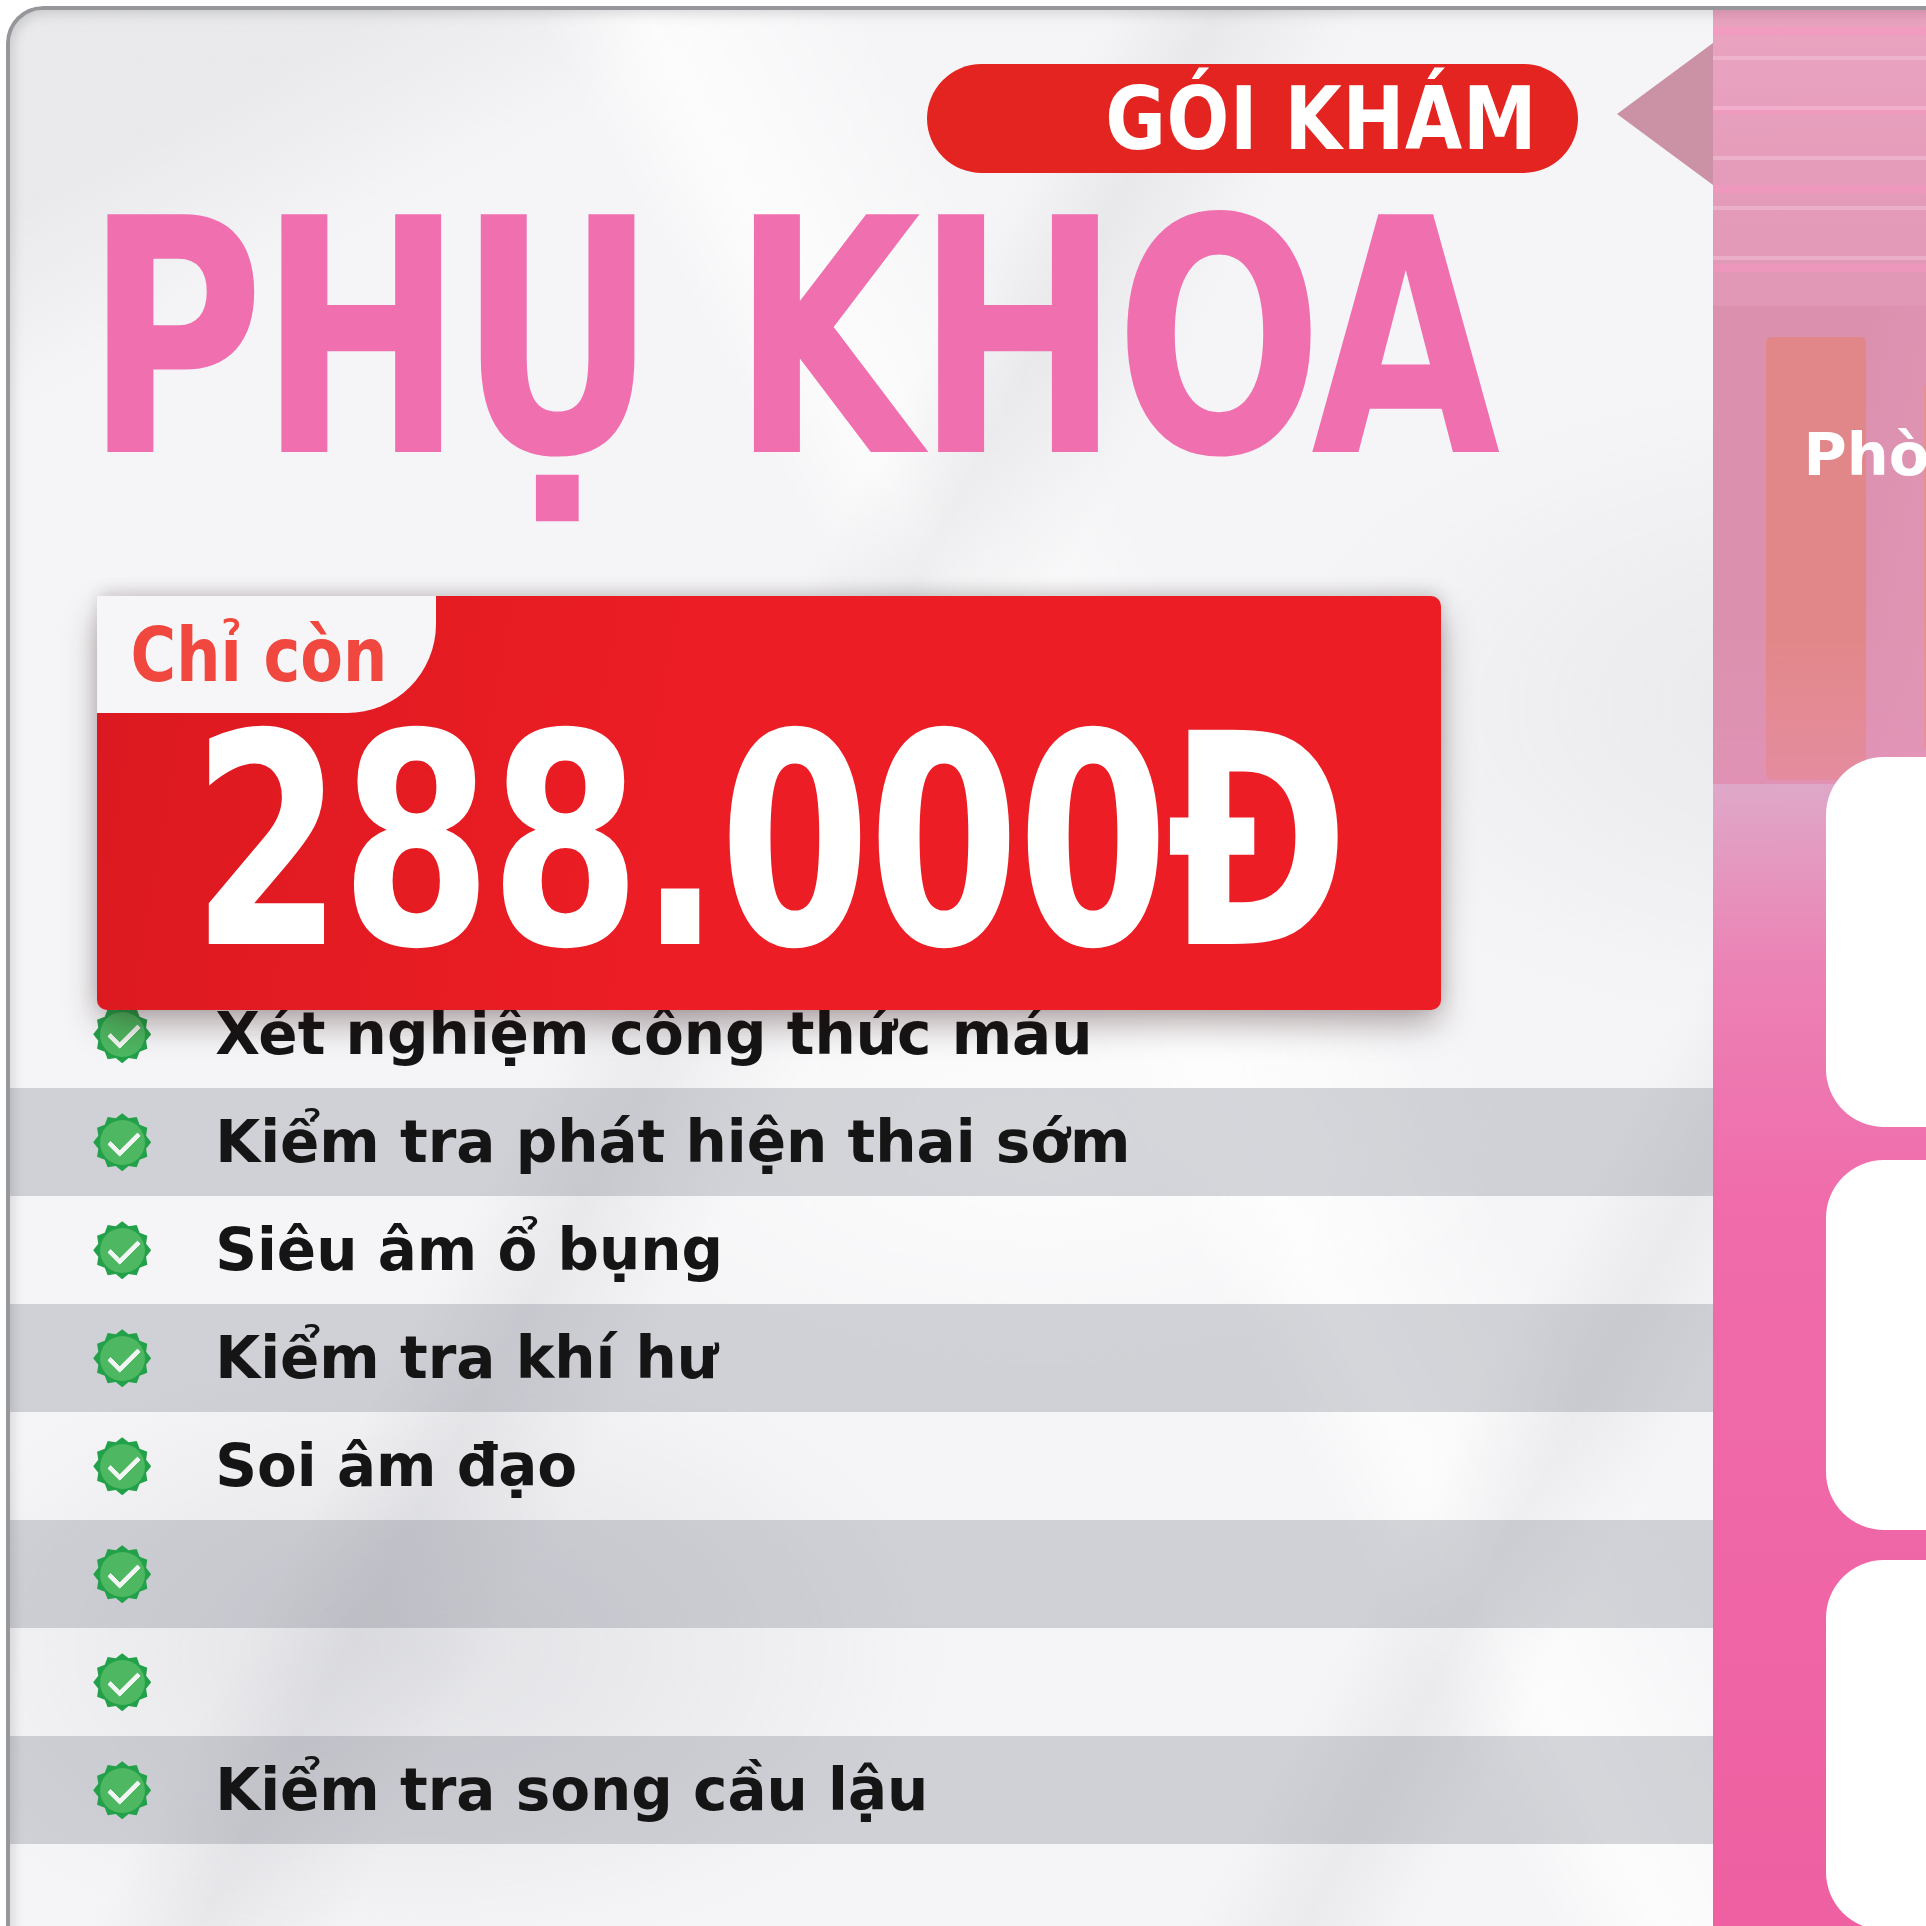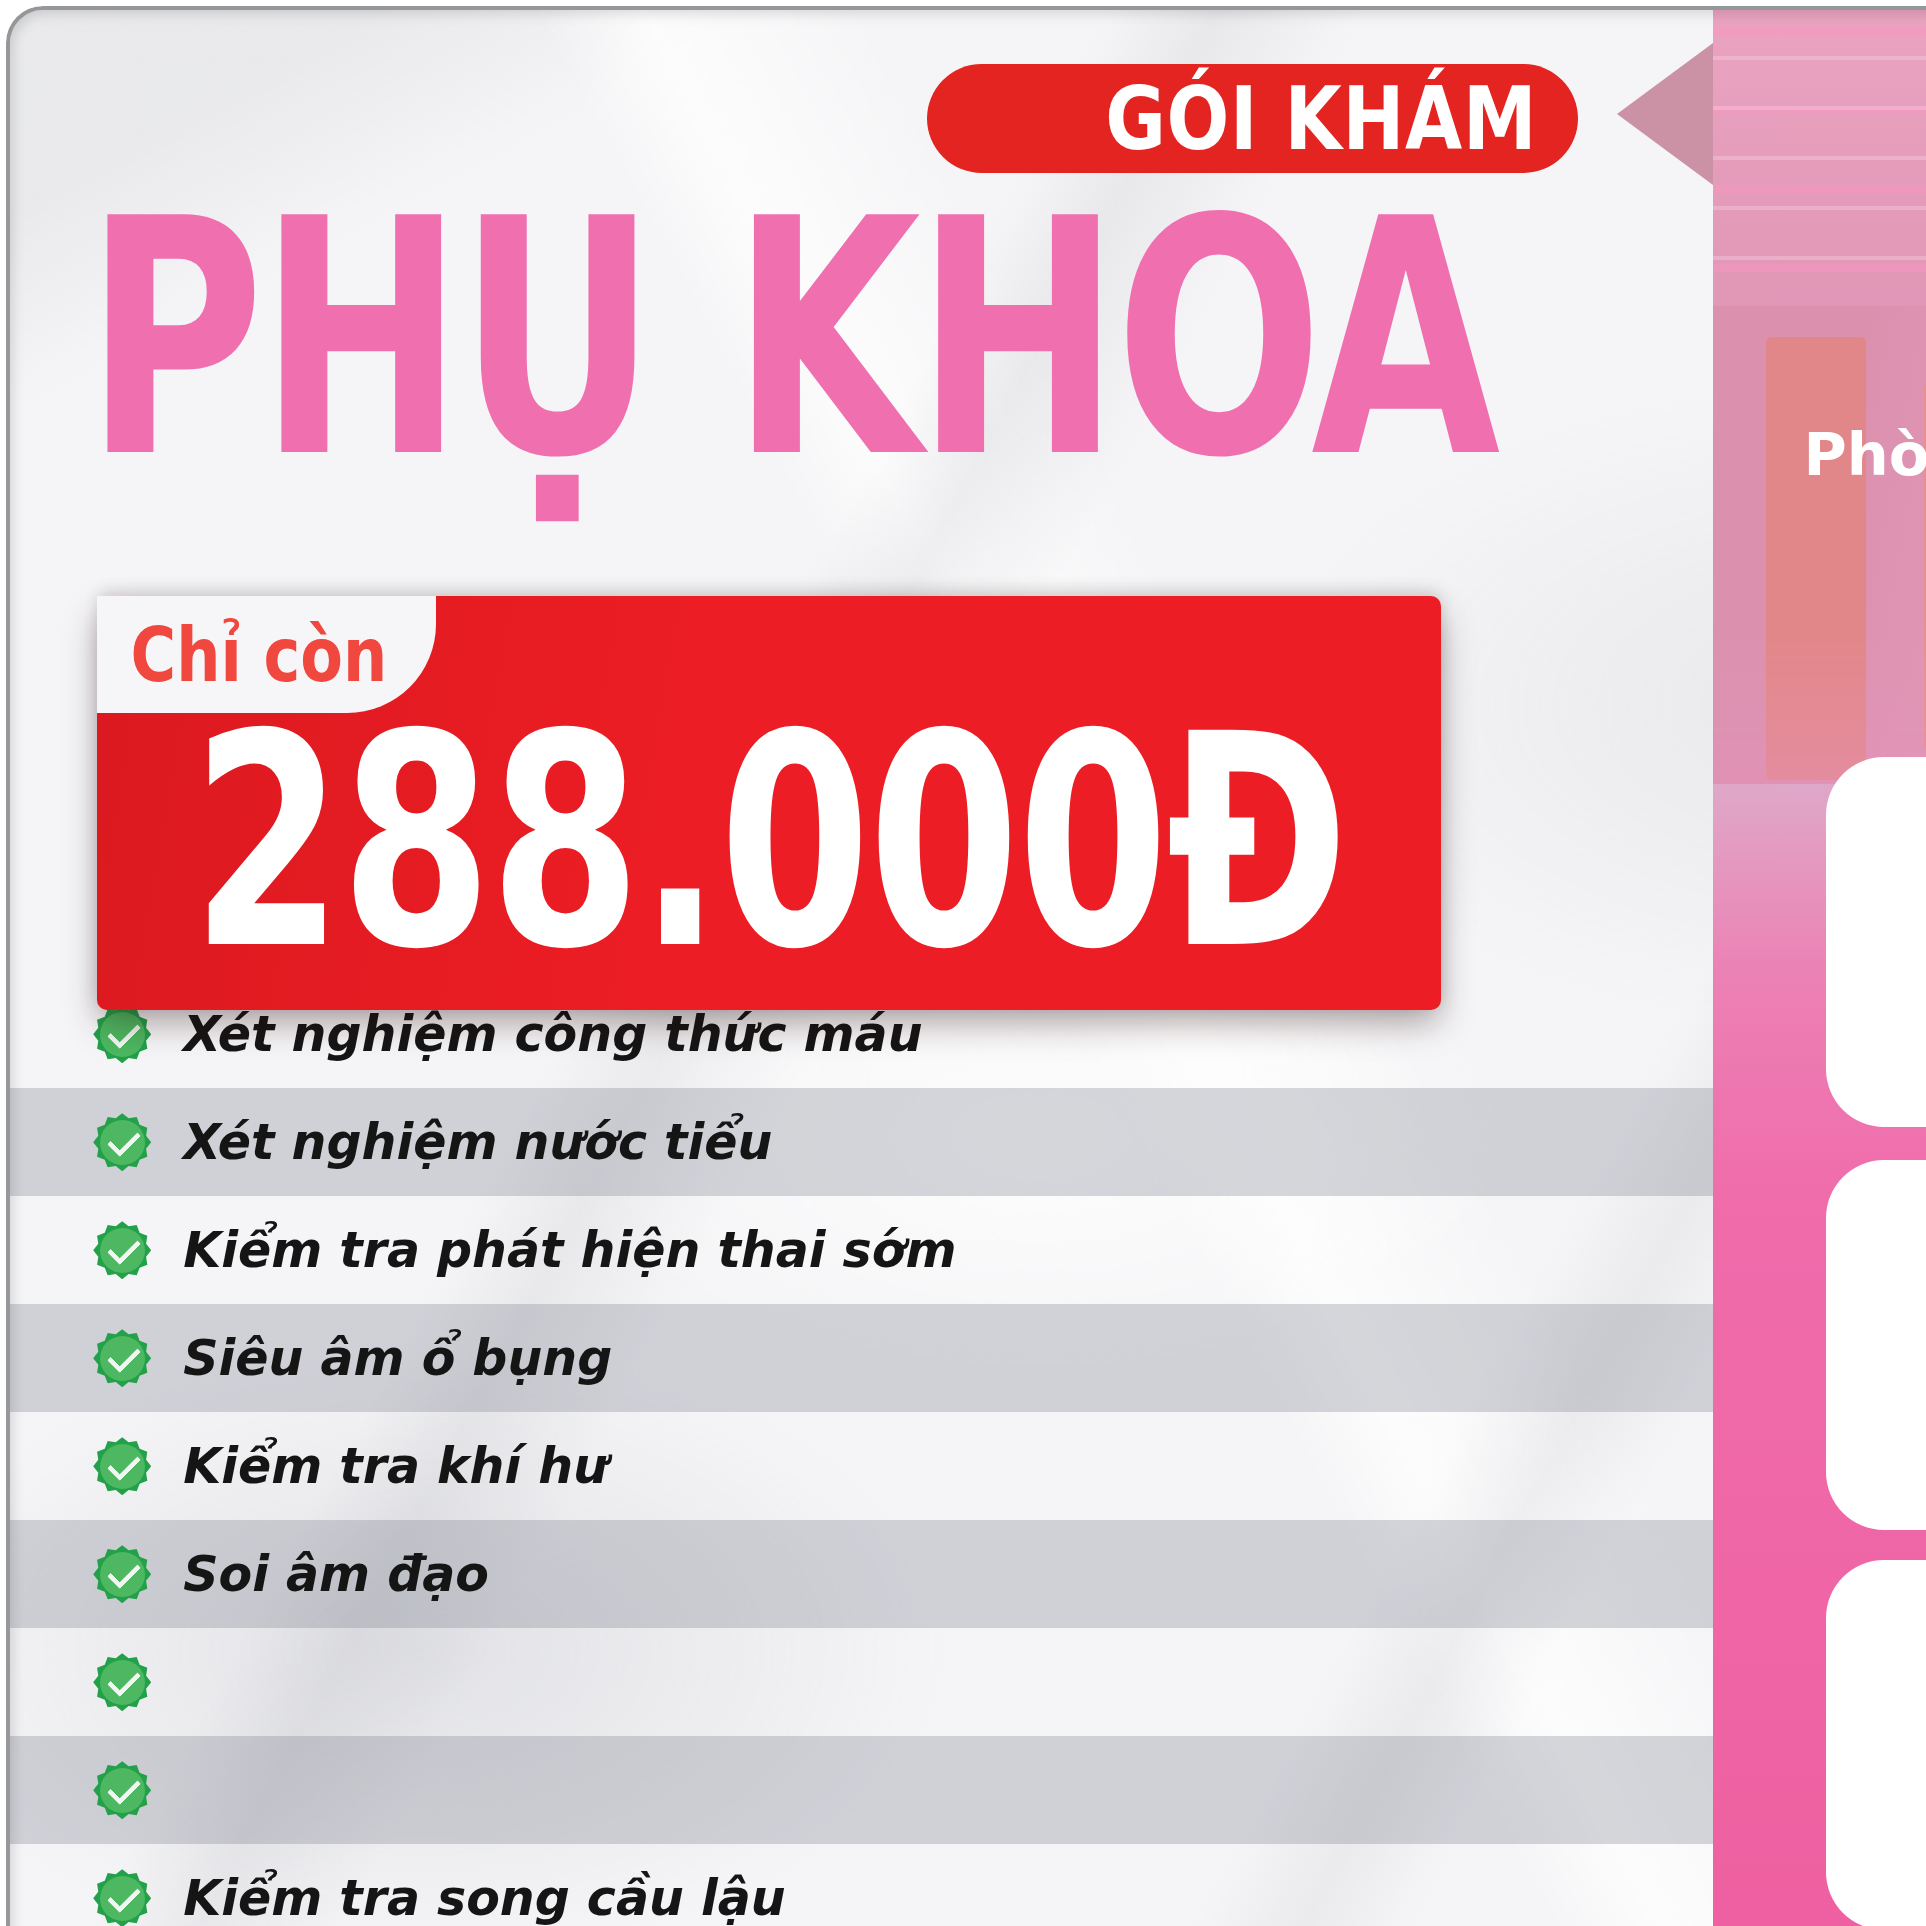--- a/index.html
+++ b/index.html
@@ -69,21 +69,21 @@
     position:absolute; left:50%; bottom:21px; z-index:2;
     color:#ffffff; font-size:294px; font-weight:bold; line-height:1;
     letter-spacing:-3.1px; white-space:nowrap;
     transform:translateX(-50%) scaleX(.74);
   }
 
   
   .services { position:absolute; left:0; top:974px; width:1730px; list-style:none; z-index:3; }
   .services li { height:108px; display:flex; align-items:center; padding-left:87px; }
   .services li:nth-child(even) { background:rgba(123,126,138,.30); }
-  .services .label { color:#151515; font-size:49px; font-weight:bold; margin-left:32px; white-space:nowrap;font-style:italic; }
+  .services .label { color:#151515; font-size:58px; font-weight:bold; margin-left:64px; white-space:nowrap; }
   .seal {
     position:relative; width:58px; height:58px; flex:0 0 58px;
     background:#23a04a;
     clip-path:polygon(100% 50%,91.2% 61.1%,93.3% 75%,80.1% 80.1%,75% 93.3%,61.1% 91.2%,50% 100%,38.9% 91.2%,25% 93.3%,19.9% 80.1%,6.7% 75%,8.8% 61.1%,0% 50%,8.8% 38.9%,6.7% 25%,19.9% 19.9%,25% 6.7%,38.9% 8.8%,50% 0%,61.1% 8.8%,75% 6.7%,80.1% 19.9%,93.3% 25%,91.2% 38.9%);
   }
   .seal::before { content:""; position:absolute; inset:6.5px; border-radius:50%; background:#4db761; }
   .seal::after {
     content:""; position:absolute; left:15.4px; top:17.7px; width:25.4px; height:13px;
     border-left:5.8px solid #f2f6f2; border-bottom:5.8px solid #f2f6f2;
     transform:rotate(-45deg); border-radius:1.5px;
@@ -151,24 +151,20 @@
     <div class="price-amount">288.000Đ</div>
   </div>
 
   <ul class="services">
     <li>
         <span class="seal"></span>
         <span class="label">Xét nghiệm công thức máu</span>
       </li>
     <li>
         <span class="seal"></span>
-        <span class="label">Xét nghiệm nước tiểu</span>
-      </li>
-    <li>
-        <span class="seal"></span>
         <span class="label">Kiểm tra phát hiện thai sớm</span>
       </li>
     <li>
         <span class="seal"></span>
         <span class="label">Siêu âm ổ bụng</span>
       </li>
     <li>
         <span class="seal"></span>
         <span class="label">Kiểm tra khí hư</span>
       </li>

